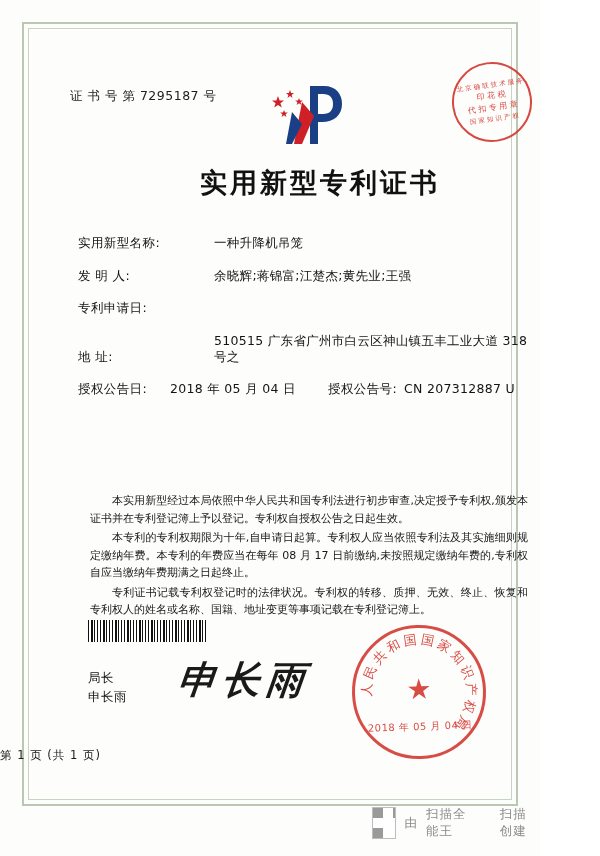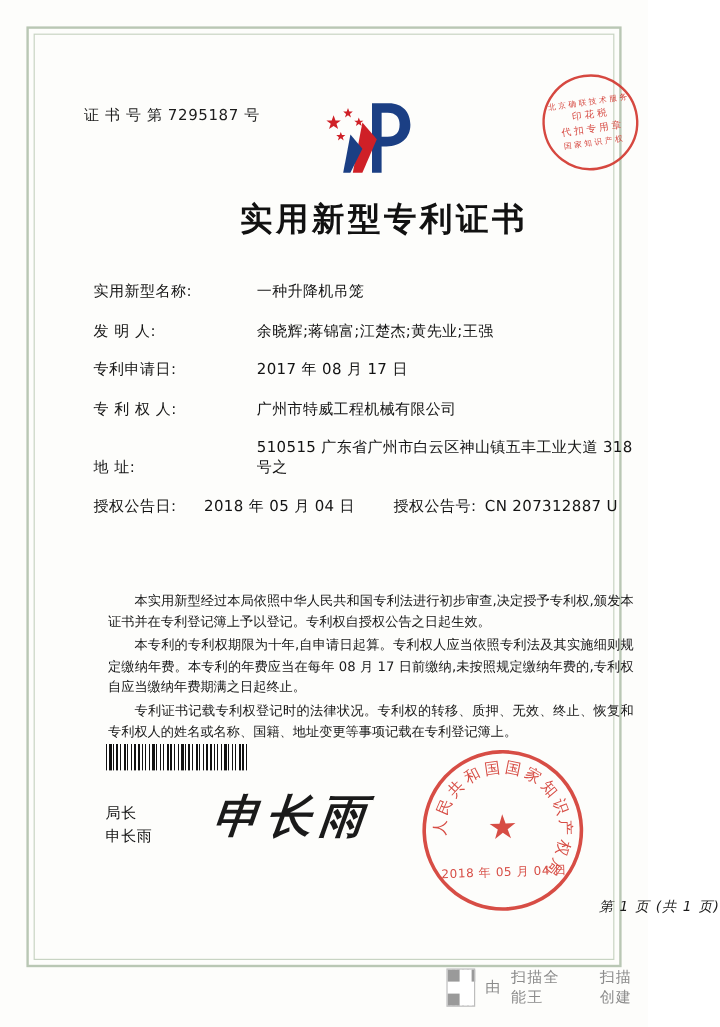--- a/index.html
+++ b/index.html
@@ -111,22 +111,22 @@
   }
   .seal-ring-text{
     position:absolute;left:0;top:0;width:128px;height:128px;
   }
   .seal-date{
     position:absolute;left:0;bottom:22px;width:128px;text-align:center;
     font-size:10px;color:#d2352c;letter-spacing:.5px;
   }
   
   .pagenum{
-    position:absolute;left:0;top:748px;width:600px;text-align:right;
-    font-size:11.5px;color:#1b1b1b;letter-spacing:1px;font-style:italic;
+    position:absolute;left:0;top:748px;width:600px;text-align:left;
+    font-size:11.5px;color:#1b1b1b;letter-spacing:1px;
   }
   
   .watermark{
     position:absolute;left:372px;top:806px;
     display:flex;align-items:center;gap:8px;
     color:#8b8b8b;font-size:12.5px;letter-spacing:1px;
   }
   .qr{
     width:30px;height:30px;
     background:
@@ -180,25 +180,20 @@
     <div class="frow">
       <div class="flabel">实用新型名称:</div>
       <div class="fvalue">一种升降机吊笼</div>
     </div>
     <div class="frow">
       <div class="flabel">发 明 人:</div>
       <div class="fvalue">余晓辉;蒋锦富;江楚杰;黄先业;王强</div>
     </div>
     <div class="frow">
       <div class="flabel">专利申请日:</div>
-      <div class="fvalue">2017 年 08 月 17 日</div>
-    </div>
-    <div class="frow">
-      <div class="flabel">专 利 权 人:</div>
-      <div class="fvalue">广州市特威工程机械有限公司</div>
     </div>
     <div class="frow">
       <div class="flabel">地 址:</div>
       <div class="fvalue">510515 广东省广州市白云区神山镇五丰工业大道 318 号之</div>
     </div>
     <div class="row-split">
       <div class="left">
         <div class="flabel">授权公告日:</div>
         <div class="fvalue">2018 年 05 月 04 日</div>
       </div>

